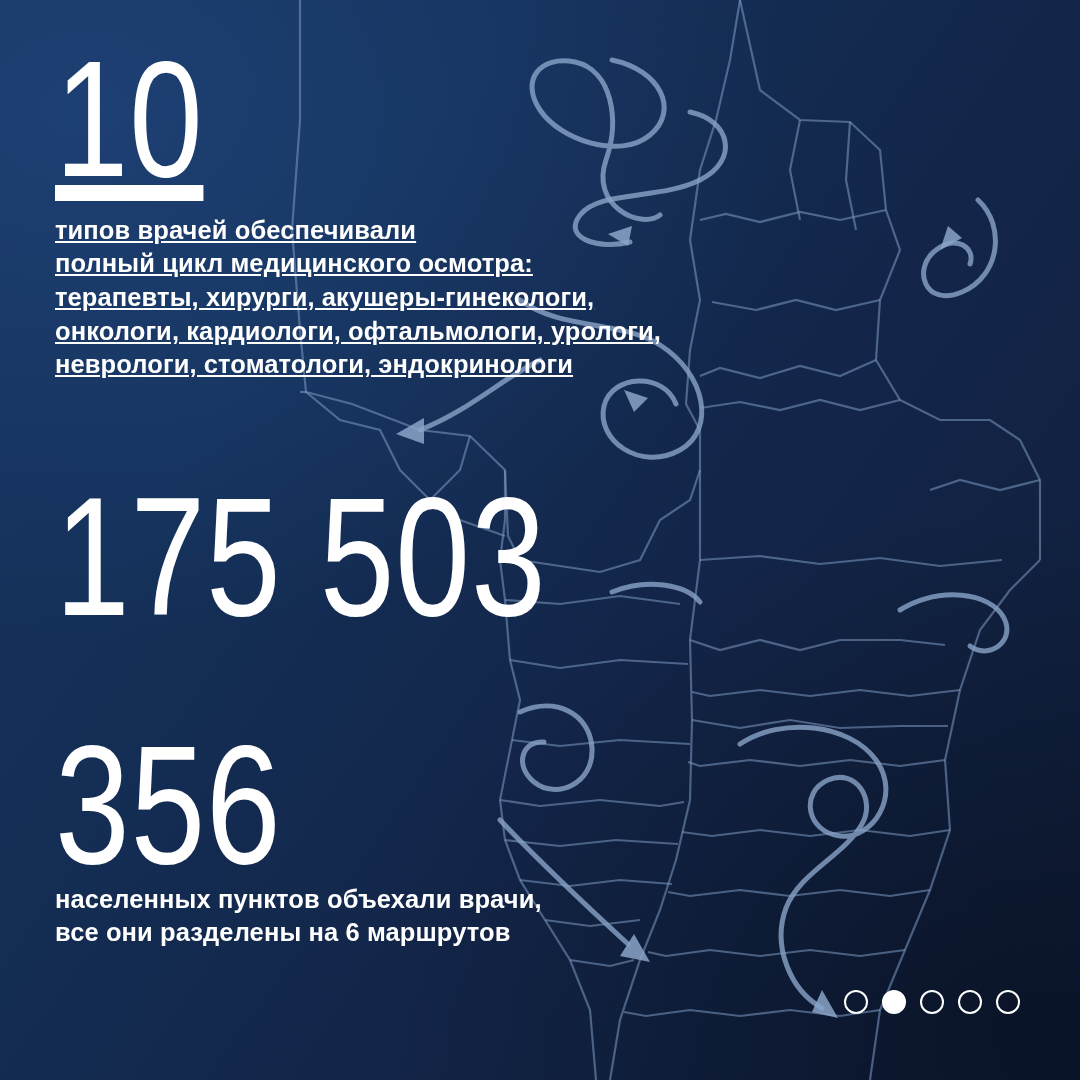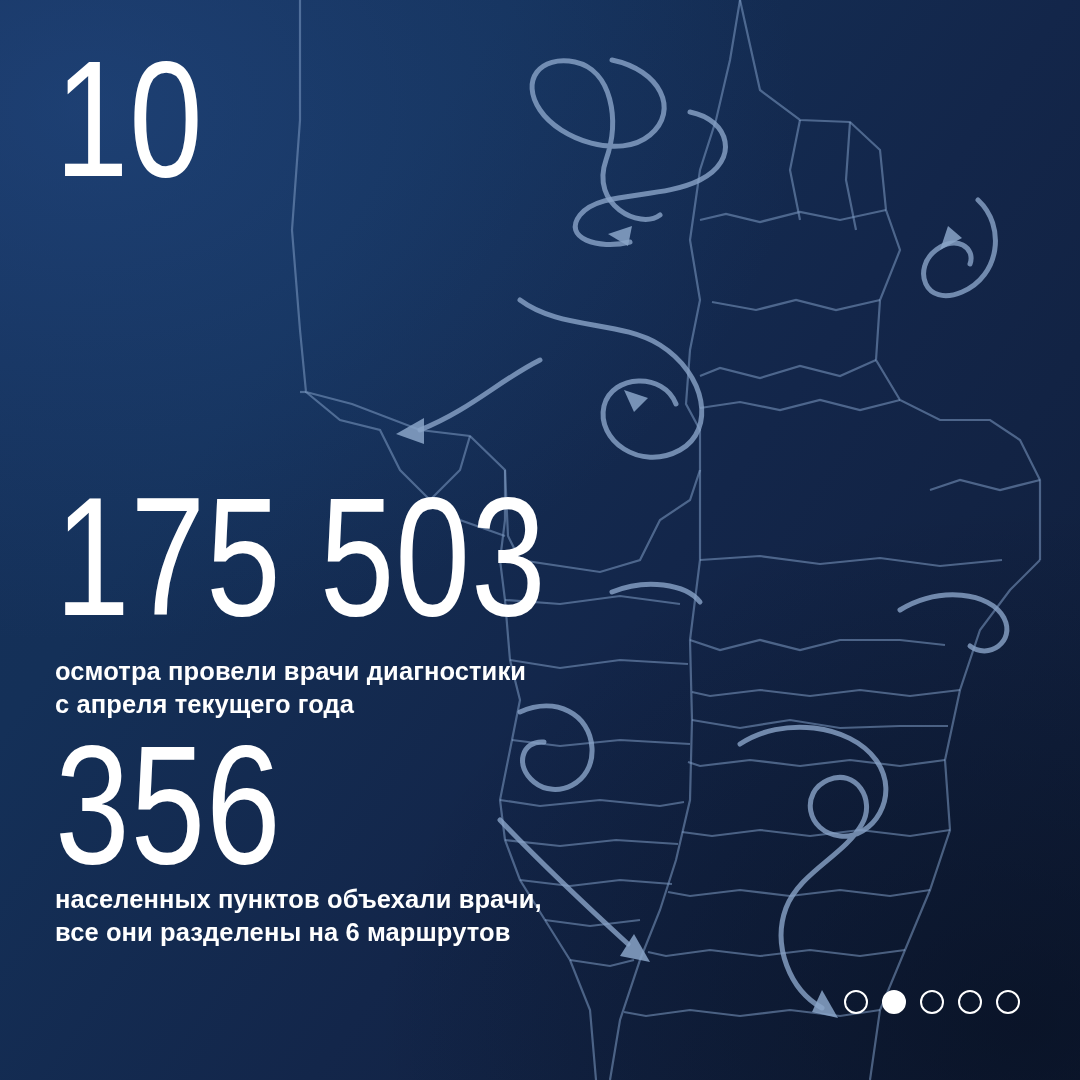--- a/index.html
+++ b/index.html
@@ -80,21 +80,21 @@
   }
   .caption {
     font-size: 25.5px;
     line-height: 1.32;
     font-weight: 700;
     color: #ffffff;
     white-space: pre-line;
     letter-spacing: 0.1px;
   }
 
-  #block-1 { top: 44px; }
+  #block-1 { top: 44px; text-decoration: underline; }
   #block-1 .big-number { font-size: 165px; }
   #block-1 .caption { margin-top: 18px; }
 
   #block-2 { top: 480px; }
   #block-2 .big-number { font-size: 168px; }
   #block-2 .caption { margin-top: 20px; }
 
   #block-3 { top: 728px; }
   #block-3 .big-number { font-size: 168px; }
   #block-3 .caption { }
@@ -198,26 +198,29 @@
 
         <path class="route-line" d="M612,592 C646,578 686,584 700,602"></path>
       </g>
     </svg>
   </div>
 
   <div class="content">
 
     <div class="block" id="block-1">
       <div class="big-number">10</div>
+      <div class="caption">типов врачей обеспечивали
+полный цикл медицинского осмотра:
+терапевты, хирурги, акушеры-гинекологи,
+онкологи, кардиологи, офтальмологи, урологи,
+неврологи, стоматологи, эндокринологи</div>
     </div>
 
     <div class="block" id="block-2">
       <div class="big-number">175 503</div>
-      <div class="caption">осмотра провели врачи диагностики
-с апреля текущего года</div>
     </div>
 
     <div class="block" id="block-3">
       <div class="big-number">356</div>
       <div class="caption">населенных пунктов объехали врачи,
 все они разделены на 6 маршрутов</div>
     </div>
 
   </div>
 

